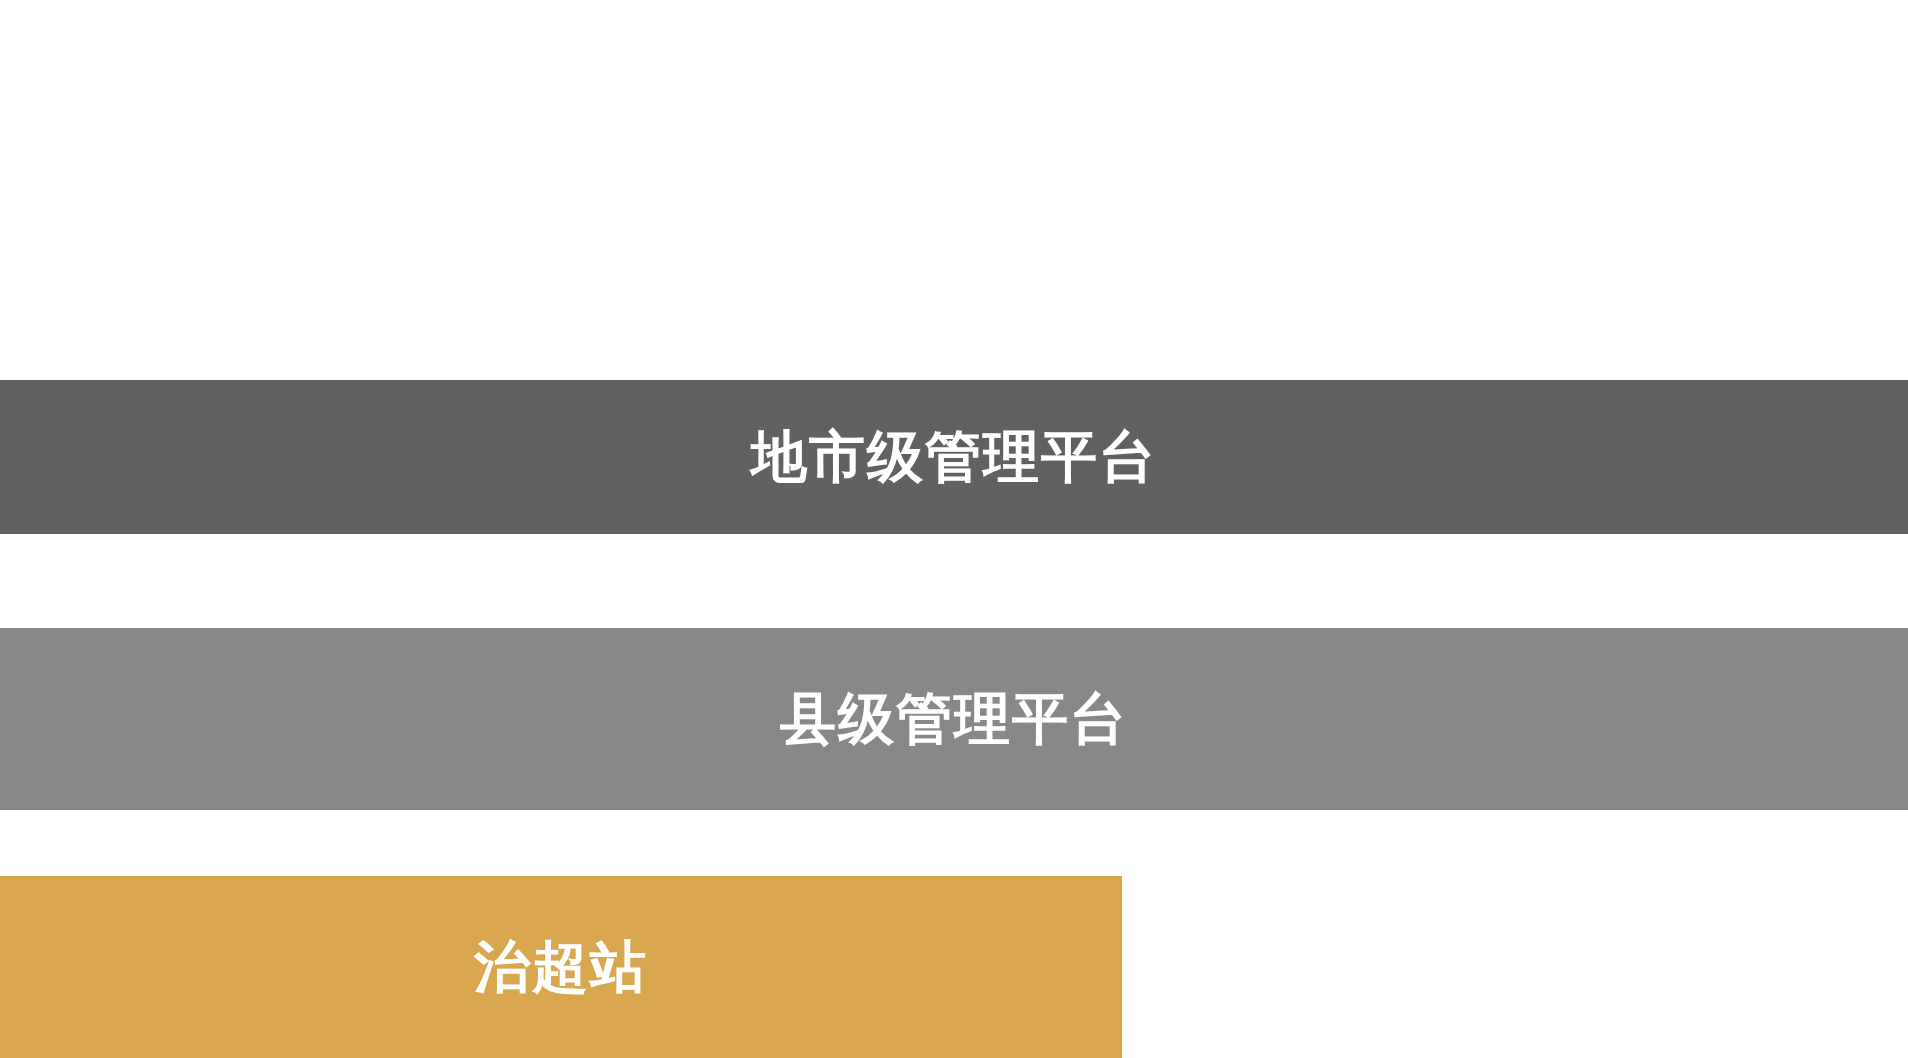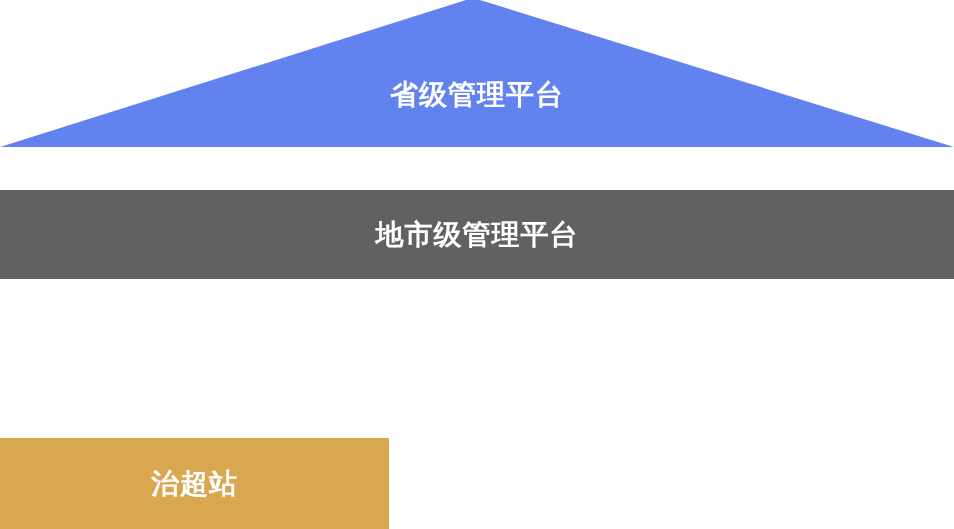--- a/index.html
+++ b/index.html
@@ -39,54 +39,54 @@
   .bar {
     position: absolute;
     left: 0;
     width: 954px;
     display: flex;
     justify-content: center;
     align-items: center;
   }
   .bar-city {
     top: 190px;
-    height: 89px;
+    height: 77px;
     background: var(--dark-gray);
   }
   .bar-county {
     top: 314px;
     height: 91px;
     background: var(--mid-gray);
   }
   .bar-gold {
     top: 438px;
     height: 91px;
     background: var(--gold);
   }
   .bar-station {
     left: 0;
-    width: 389px;
+    width: 561px;
   }
   .bar-enterprise {
     left: 487px;
     width: 467px;
   }
 </style>
 </head>
 <body>
 
 <div class="canvas">
 
-  <div class="triangle">
-    <span class="level-label">省级管理平台</span>
-  </div>
 
   <div class="bar bar-city">
     <span class="level-label">地市级管理平台</span>
   </div>
 
+  <div class="bar bar-county">
+    <span class="level-label">县级管理平台</span>
+  </div>
 
   <div class="bar bar-gold bar-station">
     <span class="level-label">治超站</span>
   </div>
 
 
 </div>
 
 </body></html>

